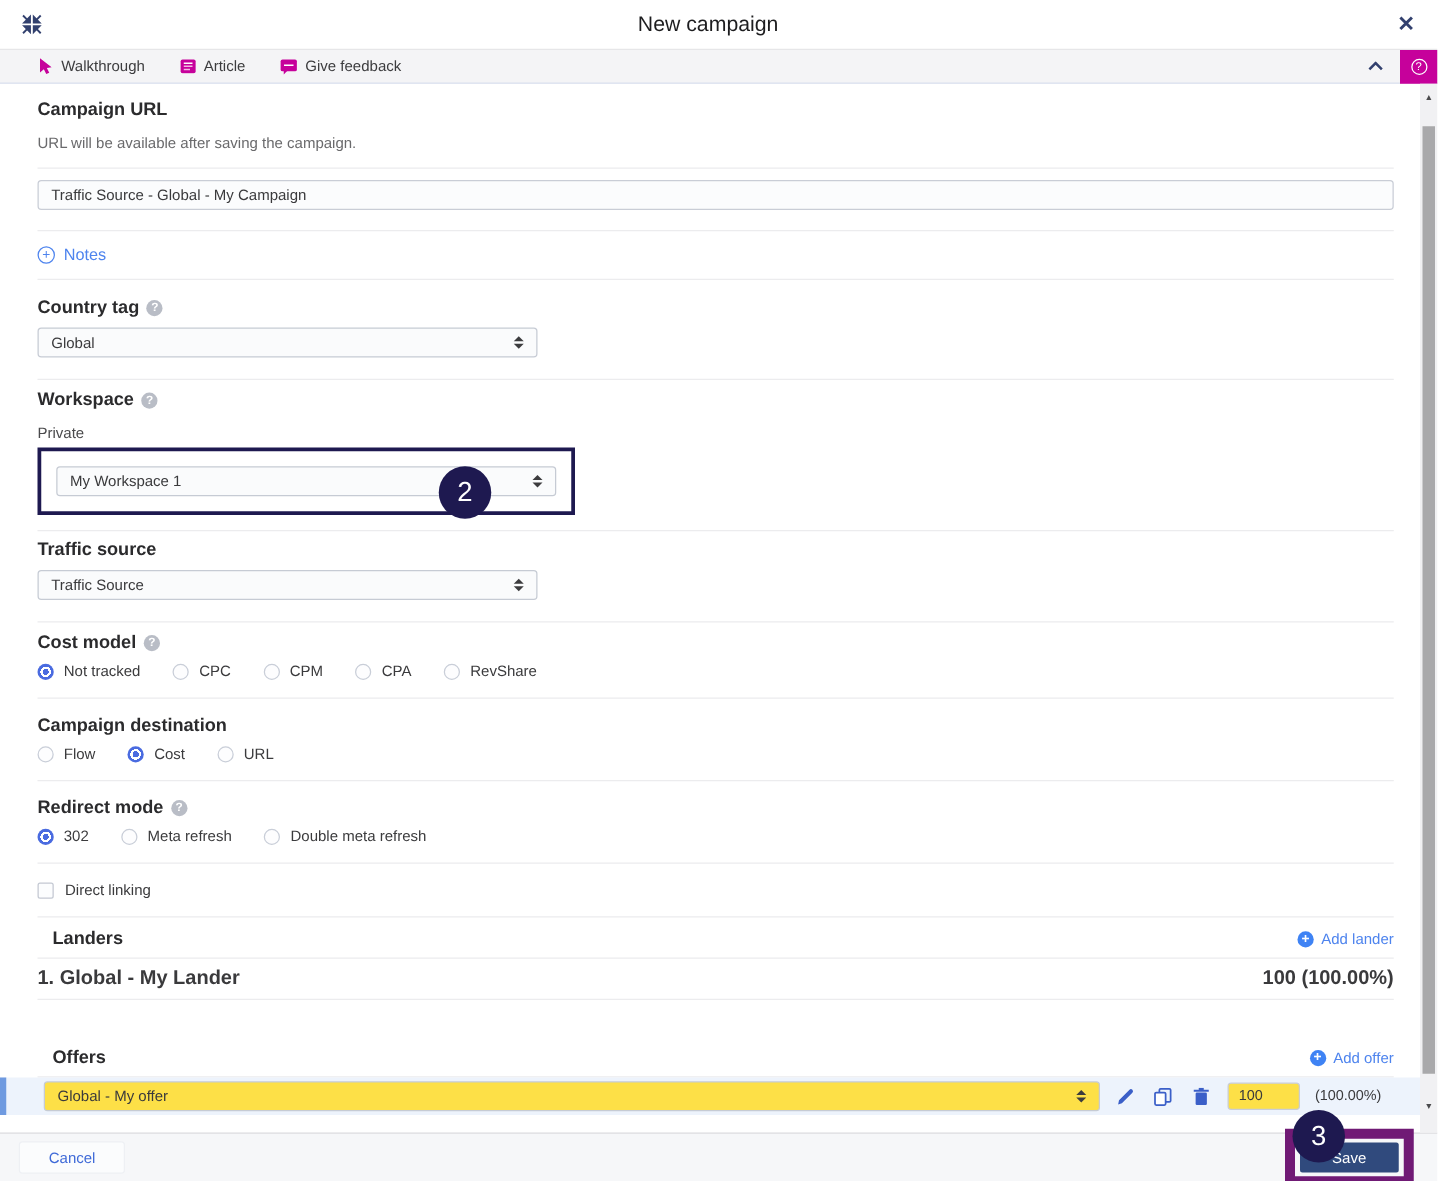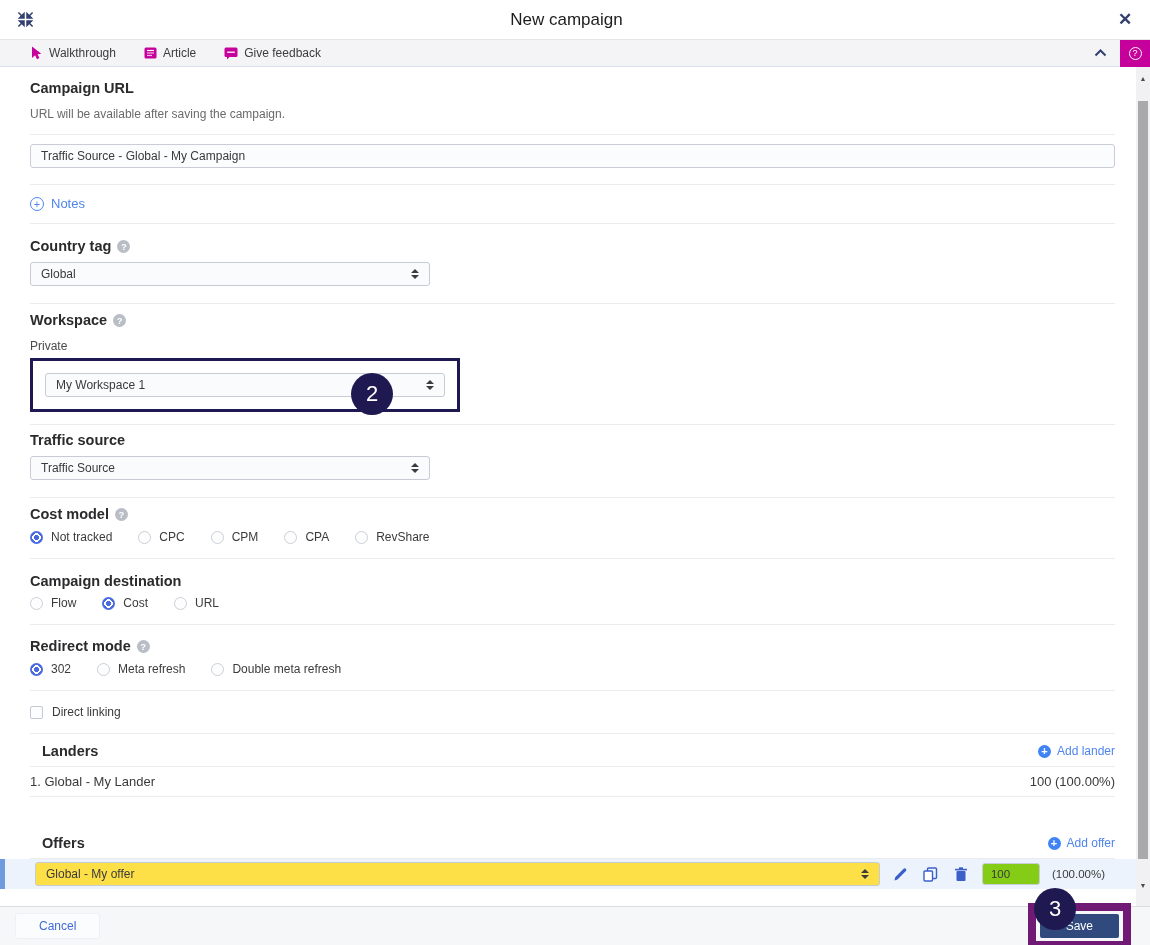--- a/index.html
+++ b/index.html
@@ -53,28 +53,28 @@
   .radio-item { display:flex; align-items:center; gap:8px; font-size:12px; color:#3b3b3d; cursor:pointer; }
   .radio { width:13px; height:13px; border-radius:50%; flex:none; }
   .radio.sel { background:radial-gradient(circle,#4a6be0 0 2.5px,#fff 2.5px 4.2px,#4a6be0 4.2px 100%); }
   .radio.unsel { background:#fdfdfe; border:1px solid #c9ced8; }
   .check-row { display:flex; align-items:center; gap:9px; font-size:12px; color:#3b3b3d; cursor:pointer; }
   .checkbox { width:13px; height:13px; border:1px solid #c3c8d2; border-radius:2px; background:#fcfdfe; }
   .list-head { display:flex; align-items:center; justify-content:space-between;margin-left:12px; }
   .add-link { display:flex; align-items:center; gap:6px; color:#4e84ee; font-size:12px; cursor:pointer; }
   .add-dot { width:13px; height:13px; border-radius:50%; background:#3f83f4; color:#fff; font-size:11px;
     font-weight:bold; display:inline-flex; align-items:center; justify-content:center; line-height:1; }
-  .list-row { display:flex; align-items:center; justify-content:space-between; font-size:13px; color:#3a3a3c; padding:7px 0; }
+  .list-row { display:flex; align-items:center; justify-content:space-between; font-size:16px; color:#3a3a3c; padding:7px 0;font-weight:bold; }
   
   .offer-row { height:30px; background:#edf3fc; margin:0 -22px 0 -30px; position:relative;
     display:flex; align-items:center; padding-left:35px; padding-right:6px; gap:12px; }
   .offer-accent { position:absolute; left:0; top:0; width:5px; height:100%; background:#6f9ae0; }
   .offer-select { flex:1; height:24px; background:#fde047; max-width:860px; }
   .row-icon { width:18px; height:18px; display:flex; align-items:center; justify-content:center; cursor:pointer; }
-  .weight-input { width:58px; height:22px; background:#84cc16; border:1px solid #c9cdd6; border-radius:3px;
+  .weight-input { width:58px; height:22px; background:#fde047; border:1px solid #c9cdd6; border-radius:3px;
     font-size:11.5px; padding:0 8px; color:#3a3a3c; font-family:"Liberation Sans", sans-serif; }
   .percent { font-size:11.5px; color:#3a3a3c; white-space:nowrap; margin-right:26px; }
   
   .footer { position:absolute; left:0; right:0; bottom:0; height:39px; background:#f6f7f9;
     border-top:1px solid #dddde0; display:flex; align-items:center; justify-content:space-between; padding:0 15px; }
   .cancel-btn { height:26px; padding:0 23px; background:#fbfcfd; border:1px solid #eef0f4; border-radius:3px;
     color:#3f6ad8; font-size:12px; font-weight:500; cursor:pointer; font-family:"Liberation Sans", sans-serif; }
   .save-wrap { border:8px solid #701a75; padding:3px 4px; margin-right:4px; }
   .save-btn { height:24px; padding:0 26px; background:#304a7d; border:none; border-radius:2px;
     color:#fff; font-size:12px; font-weight:500; cursor:pointer; font-family:"Liberation Sans", sans-serif; }

